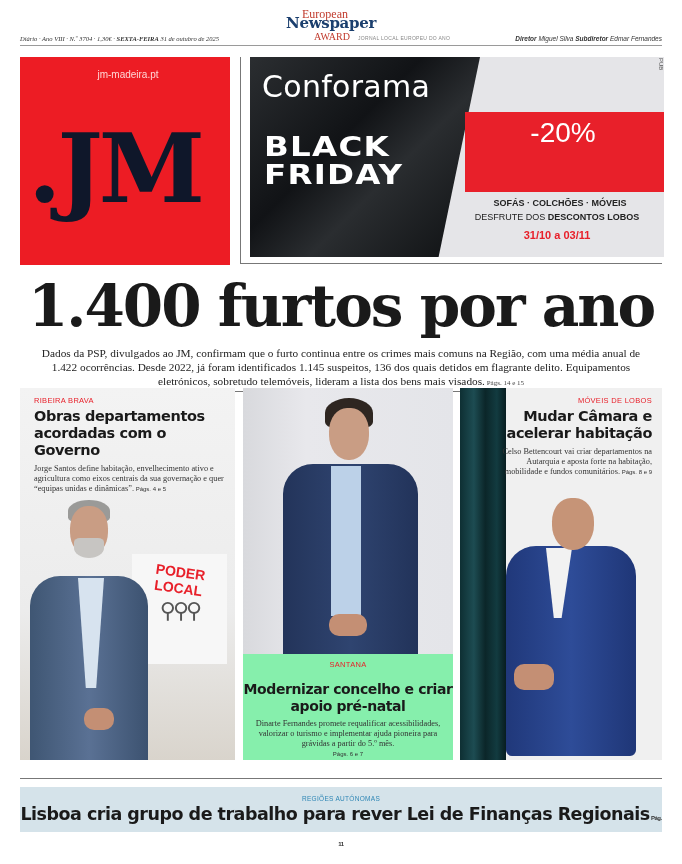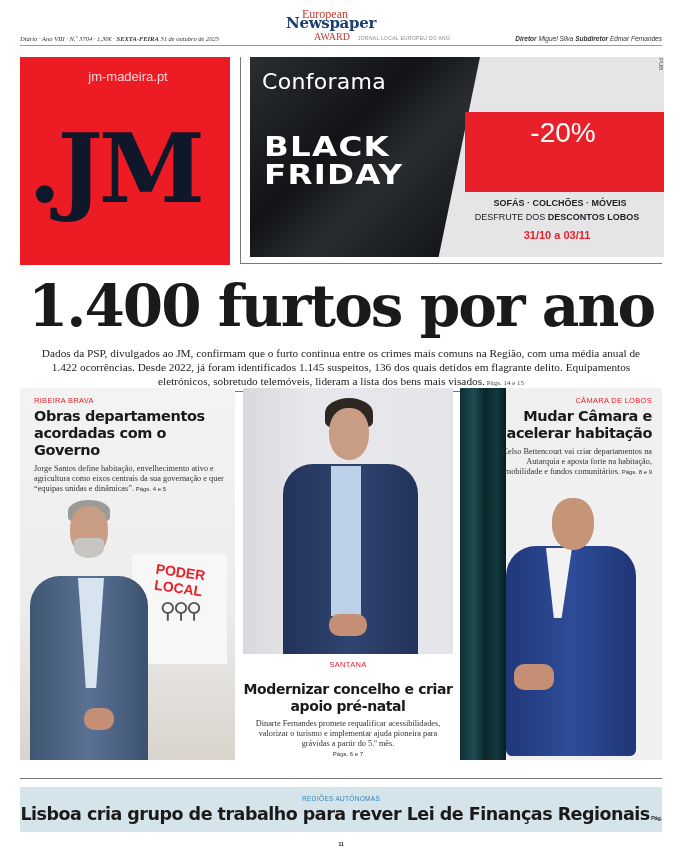--- a/index.html
+++ b/index.html
@@ -13,28 +13,28 @@
   .directors { position: absolute; right: 0; top: 35px; font-family: "Liberation Sans", sans-serif; font-style: italic; font-size: 6.5px; color: #333; white-space: nowrap; }
   .directors b { font-weight: bold; }
   .award { position: absolute; left: 262px; top: 8px; width: 200px; height: 36px; }
   .award .eu { position: absolute; left: 20px; top: 0; font-family: "Liberation Serif", serif; font-size: 12px; color: #c0392b; line-height: 12px; }
   .award .np { position: absolute; left: 4px; top: 8px; font-family: "DejaVu Serif", serif; font-weight: bold; font-size: 15px; color: #1b3f6e; line-height: 15px; letter-spacing: -0.3px; }
   .award .aw { position: absolute; left: 32px; top: 24px; font-family: "Liberation Serif", serif; font-size: 10px; color: #c0392b; line-height: 10px; }
   .award .jl { position: absolute; left: 76px; top: 27px; font-size: 5px; color: #888; letter-spacing: 0.3px; white-space: nowrap; }
 
   
   .logo { position: absolute; left: 20px; top: 57px; width: 210px; height: 208px; background: #ed1c24; }
-  .logo .url { position: absolute; top: 12px; width: 100%; text-align: center; font-size: 13px; color: #ffd6d6; padding-left: 6px; }
+  .logo .url { position: absolute; top: 12px; width: 100%; text-align: center; font-size: 10px; color: #ffd6d6; padding-left: 6px; }
   .logo .mark { position: absolute; left: 8px; top: 64px; font-family: "DejaVu Serif", serif; font-weight: bold; font-size: 96px; color: #0f172a; letter-spacing: -4px; line-height: 1; }
 
   
   .ad-frame { position: absolute; left: 240px; top: 57px; width: 422px; height: 207px; border-left: 1px solid #777; border-bottom: 1px solid #777; }
   .ad { position: absolute; left: 250px; top: 57px; width: 414px; height: 200px; background: #e5e5e8; overflow: hidden; }
   .ad .dark { position: absolute; left: 0; top: 0; width: 230px; height: 200px; background: linear-gradient(135deg, #2b2e31 0%, #111316 40%, #2a2d30 60%, #0d0f11 100%); clip-path: polygon(0 0, 100% 0, 82% 100%, 0 100%); }
-  .ad .brand { position: absolute; left: 12px; top: 12px; font-family: "DejaVu Sans", sans-serif; font-size: 22px; color: #ffffff; letter-spacing: 0.3px; }
+  .ad .brand { position: absolute; left: 12px; top: 12px; font-family: "DejaVu Sans", sans-serif; font-size: 30px; color: #ffffff; letter-spacing: 0.3px; }
   .ad .bf { position: absolute; left: 14px; top: 76px; font-family: "DejaVu Sans", sans-serif; font-weight: bold; font-size: 26px; line-height: 28px; color: #ffffff; letter-spacing: 1px; transform: scaleX(1.25); transform-origin: left; }
   .ad .redband { position: absolute; left: 215px; top: 55px; width: 199px; height: 80px; background: #e8202a; }
   .ad .pct { position: absolute; left: 218px; top: 60px; width: 190px; text-align: center; font-size: 28px; color: #fff; line-height: 32px; }
   .ad .extra { position: absolute; left: 218px; top: 92px; width: 190px; text-align: center; font-size: 26px; color: #fff; line-height: 30px; letter-spacing: 0.5px; }
   .ad .items { position: absolute; left: 200px; top: 141px; width: 220px; text-align: center; font-size: 9px; font-weight: bold; color: #222; }
   .ad .desc { position: absolute; left: 200px; top: 155px; width: 214px; text-align: center; font-size: 9px; color: #222; }
   .ad .desc b { font-weight: bold; }
   .ad .dates { position: absolute; left: 200px; top: 172px; width: 214px; text-align: center; font-size: 11px; font-weight: bold; color: #e8202a; }
   .pub-tag { position: absolute; left: 658px; top: 58px; font-size: 6px; color: #555; writing-mode: vertical-rl; }
 
@@ -65,21 +65,21 @@
   .hair { position: absolute; border-radius: 50% 50% 20% 20%; }
   .jacket { position: absolute; border-radius: 30px 30px 6px 6px; }
   .shirt { position: absolute; }
   .hands { position: absolute; border-radius: 10px; background: #c48f74; }
 
   .poder-sign { position: absolute; left: 112px; top: 166px; width: 95px; height: 110px; background: #f7f7f7; }
   .poder-sign .txt { position: absolute; top: 10px; width: 100%; text-align: center; font-size: 14px; font-weight: bold; color: #e8202a; transform: rotate(8deg); }
   .poder-sign .ppl { position: absolute; top: 44px; width: 100%; text-align: center; font-size: 22px; color: #555; letter-spacing: -3px; }
 
   .col-mid .photo { position: absolute; left: 0; top: 0; width: 210px; height: 266px; background: linear-gradient(90deg, #d8d9dd 0%, #e8e8ec 30%, #e4e5e9 100%); }
-  .col-mid .caption { position: absolute; left: 0; top: 266px; width: 210px; height: 106px; background: #ffffff; text-align: center; }
+  .col-mid .caption { position: absolute; left: 0; top: 266px; width: 210px; height: 106px; background: #86efac; text-align: center; }
   .col-mid .kicker { margin-top: 6px; }
   .col-mid .story-title { font-size: 14px; line-height: 17px; margin-top: 12px; }
   .col-mid .story-text { margin: 4px 6px 0; }
   .col-mid .pg { display: block; margin-top: 2px; }
 
   .col-right .curtain { position: absolute; left: 0; top: 0; width: 46px; height: 372px; background: linear-gradient(90deg, #0e2f33 0%, #1d4c52 30%, #0b2629 55%, #123b40 80%, #081d20 100%); }
   .col-right .text-block { position: absolute; right: 10px; top: 8px; width: 160px; text-align: right; }
   .col-right .story-title { font-size: 14.5px; line-height: 17px; margin-top: 3px; }
   .col-right .story-text { margin-top: 5px; }
 
@@ -160,21 +160,21 @@
     <div class="kicker">SANTANA</div>
     <div class="story-title">Modernizar concelho e criar apoio pré-natal</div>
     <div class="story-text">Dinarte Fernandes promete requalificar acessibilidades, valorizar o turismo e implementar ajuda pioneira para grávidas a partir do 5.º mês.</div>
     <span class="pg">Págs. 6 e 7</span>
   </div>
 </div>
 
 <div class="col col-right">
   <div class="curtain"></div>
   <div class="text-block">
-    <div class="kicker">CÂMARA DE LOBOS</div>
+    <div class="kicker">MÓVEIS DE LOBOS</div>
     <div class="story-title">Mudar Câmara e acelerar habitação</div>
     <div class="story-text"><span>Celso Bettencourt vai criar departamentos na Autarquia e aposta forte na habitação, mobilidade e fundos comunitários.</span><span class="pg"> Págs. 8 e 9</span></div>
   </div>
   <div class="person" style="left:46px;top:108px;width:156px;height:264px;">
     <div class="jacket" style="left:0;top:50px;width:130px;height:210px;background:linear-gradient(90deg,#20387a,#2e4c98 50%,#1f3677);"></div>
     <div class="shirt" style="left:40px;top:52px;width:26px;height:70px;background:#f2f2f2;clip-path:polygon(0 0,100% 0,60% 100%,30% 100%);"></div>
     <div class="head" style="left:46px;top:2px;width:42px;height:52px;background:#c69477;"></div>
     <div class="hands" style="left:8px;top:168px;width:40px;height:26px;"></div>
   </div>
 </div>

